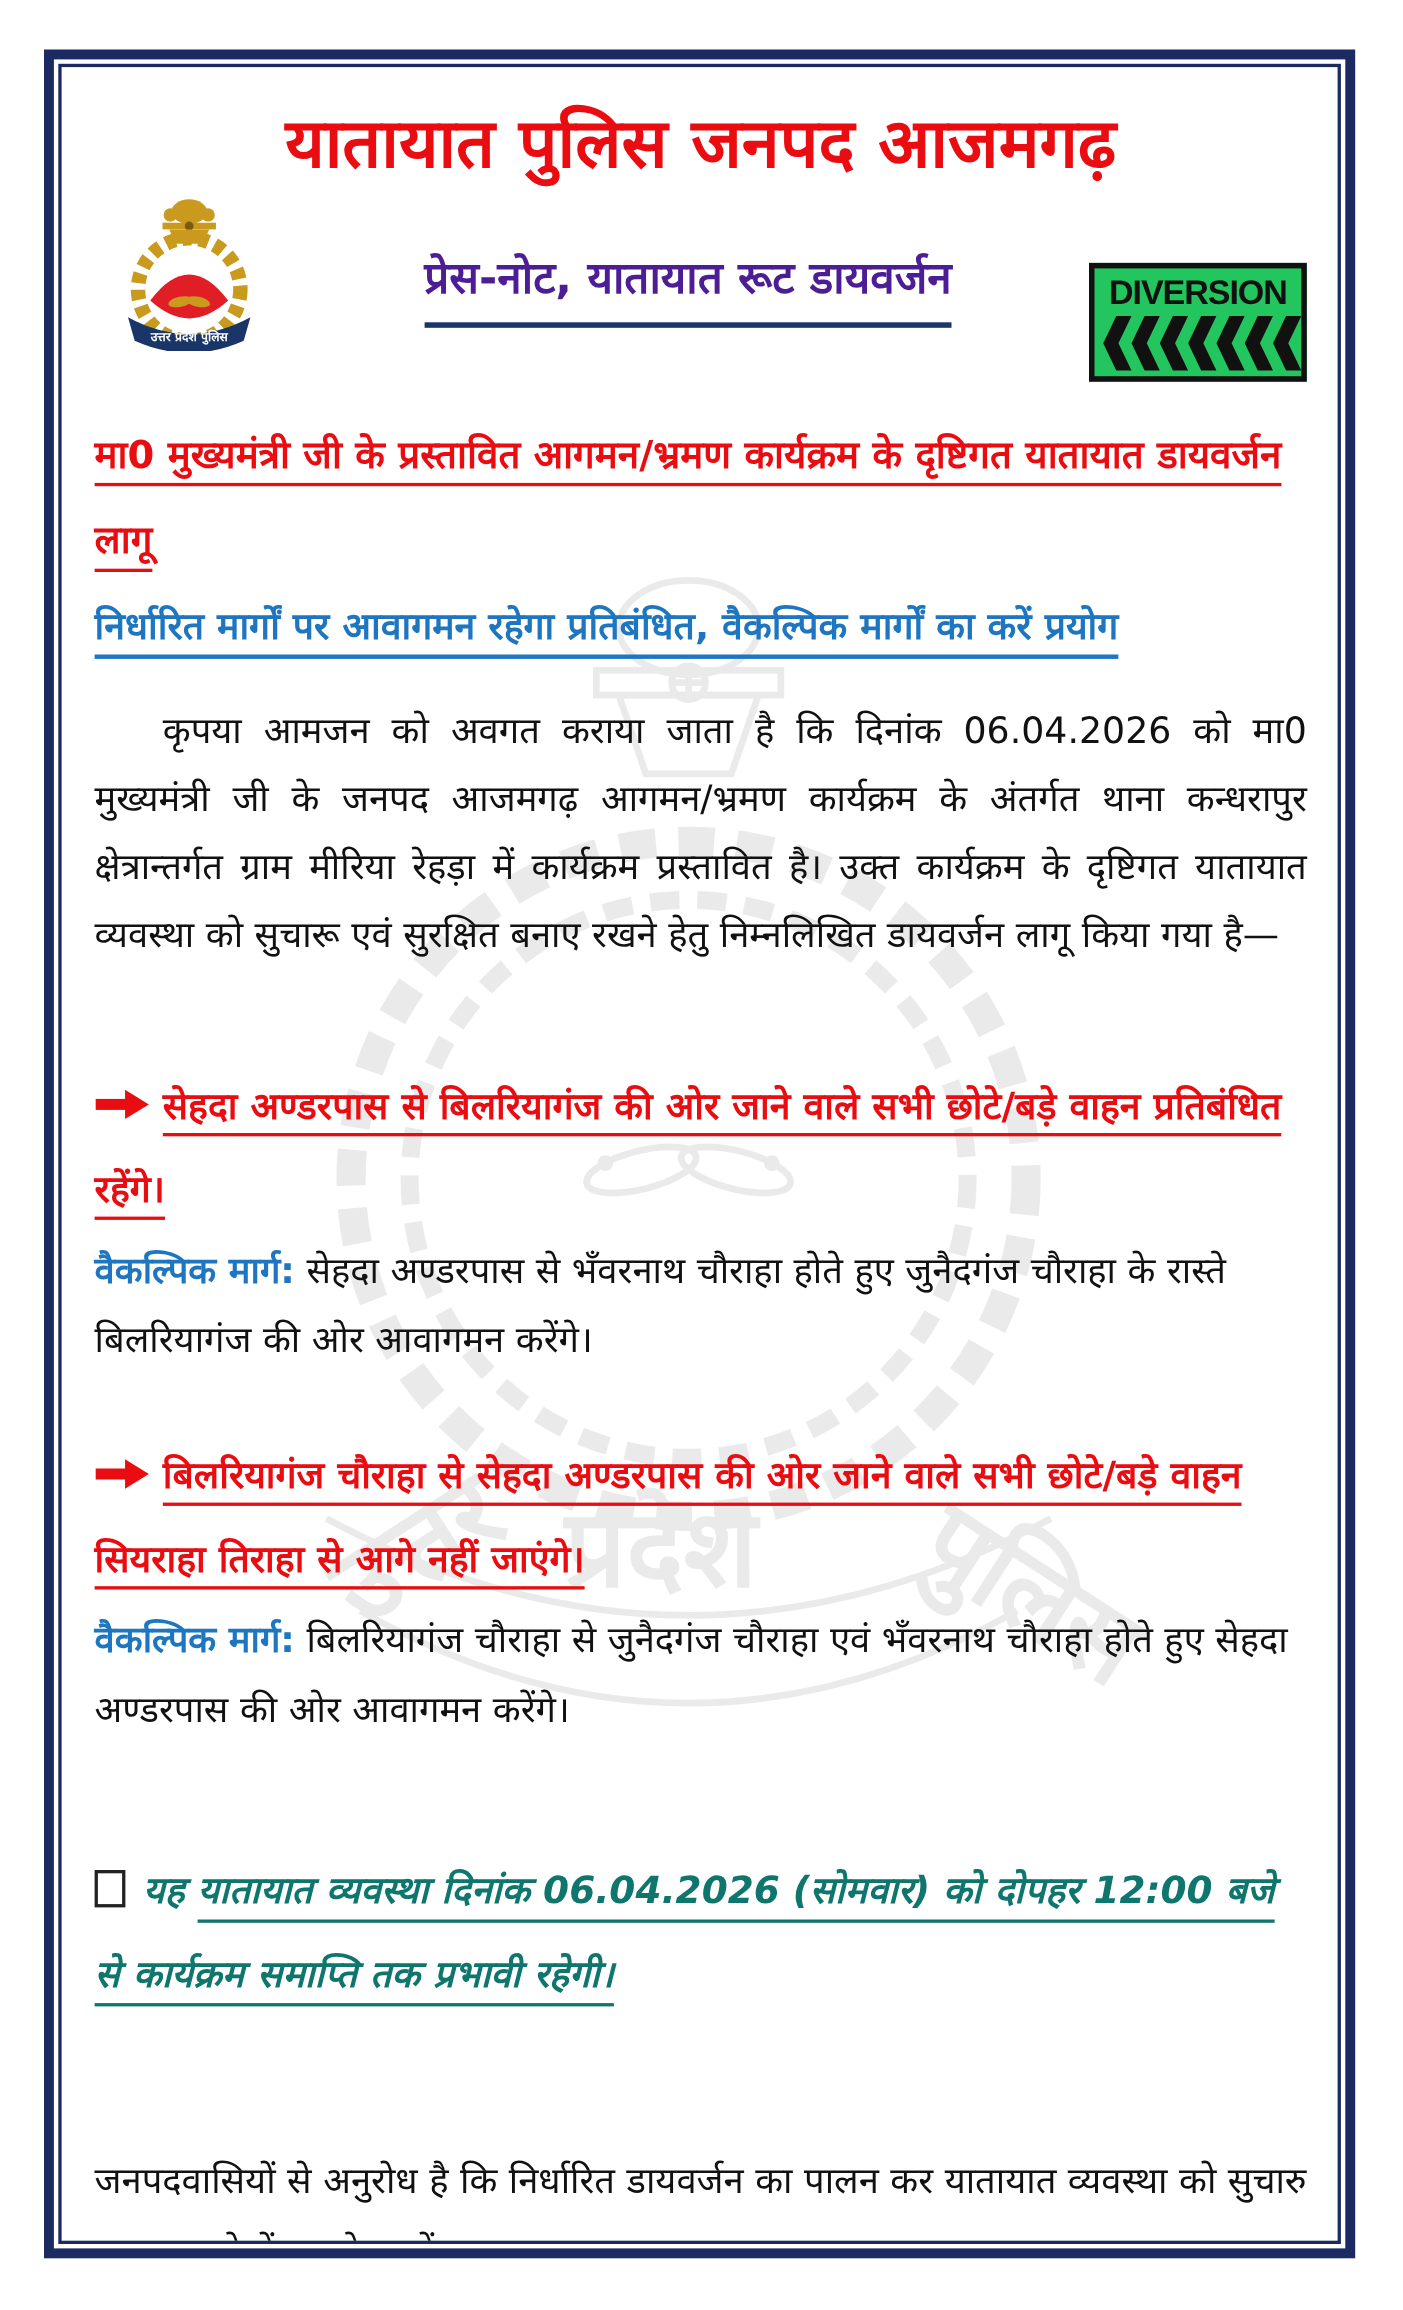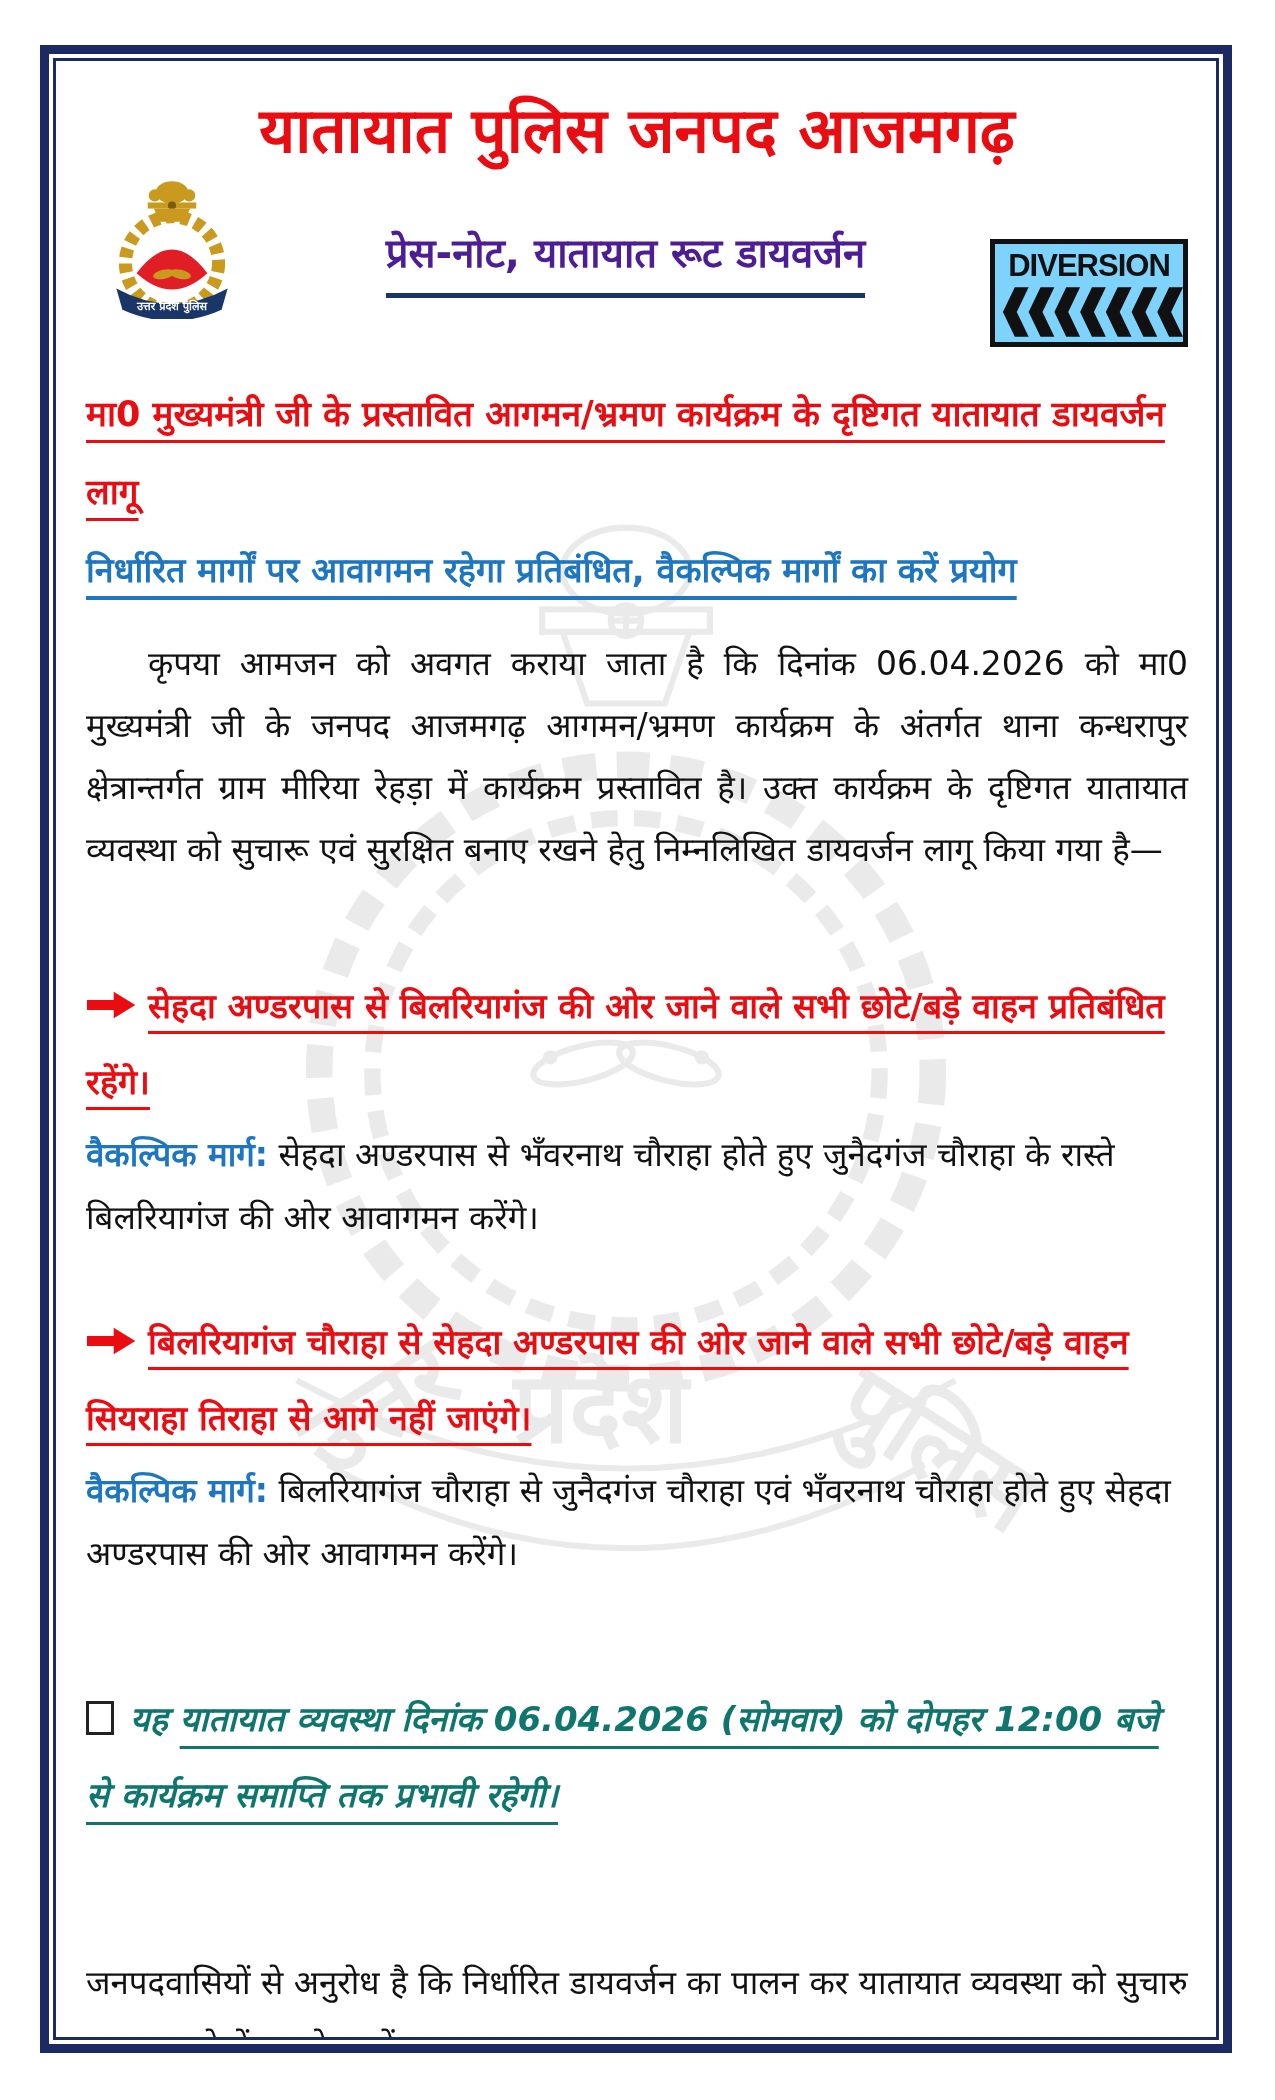--- a/index.html
+++ b/index.html
@@ -18,21 +18,21 @@
 
   .title { margin-top:18px; text-align:center; font-size:62px; font-weight:bold;
          color:#e90d12; letter-spacing:0px; line-height:1.35; }
 
   .header-row { display:flex; align-items:flex-start; margin-top:4px; }
   .logo-wrap { width:175px; flex:0 0 175px; }
   .subtitle-wrap { flex:1; text-align:center; padding-top:52px; }
   .subtitle { display:inline-block; font-size:40px; font-weight:bold; color:#4c1d95;
          border-bottom:5px solid #1a3668; padding-bottom:16px; line-height:1.2; }
   .sign-wrap { flex:0 0 198px; padding-top:62px; }
-  .diversion-sign { width:198px; background:#7dd3fc; border:5px solid #111; }
+  .diversion-sign { width:198px; background:#22c55e; border:5px solid #111; }
   .diversion-label { display:block; text-align:center; font-size:31px; font-weight:bold;
          color:#111; letter-spacing:-1px; padding:4px 0 2px 0;
          font-family:"Liberation Sans", sans-serif; }
 
   .red-heading { margin-top:28px; font-size:35px; font-weight:bold; color:#e90d12;
          line-height:78px; text-decoration:underline; text-decoration-thickness:3px;
          text-underline-offset:14px; }
   .blue-heading { margin-top:2px; font-size:34px; font-weight:bold; color:#1e76c0;
          line-height:74px; text-decoration:underline; text-decoration-thickness:4px;
          text-underline-offset:14px; }

